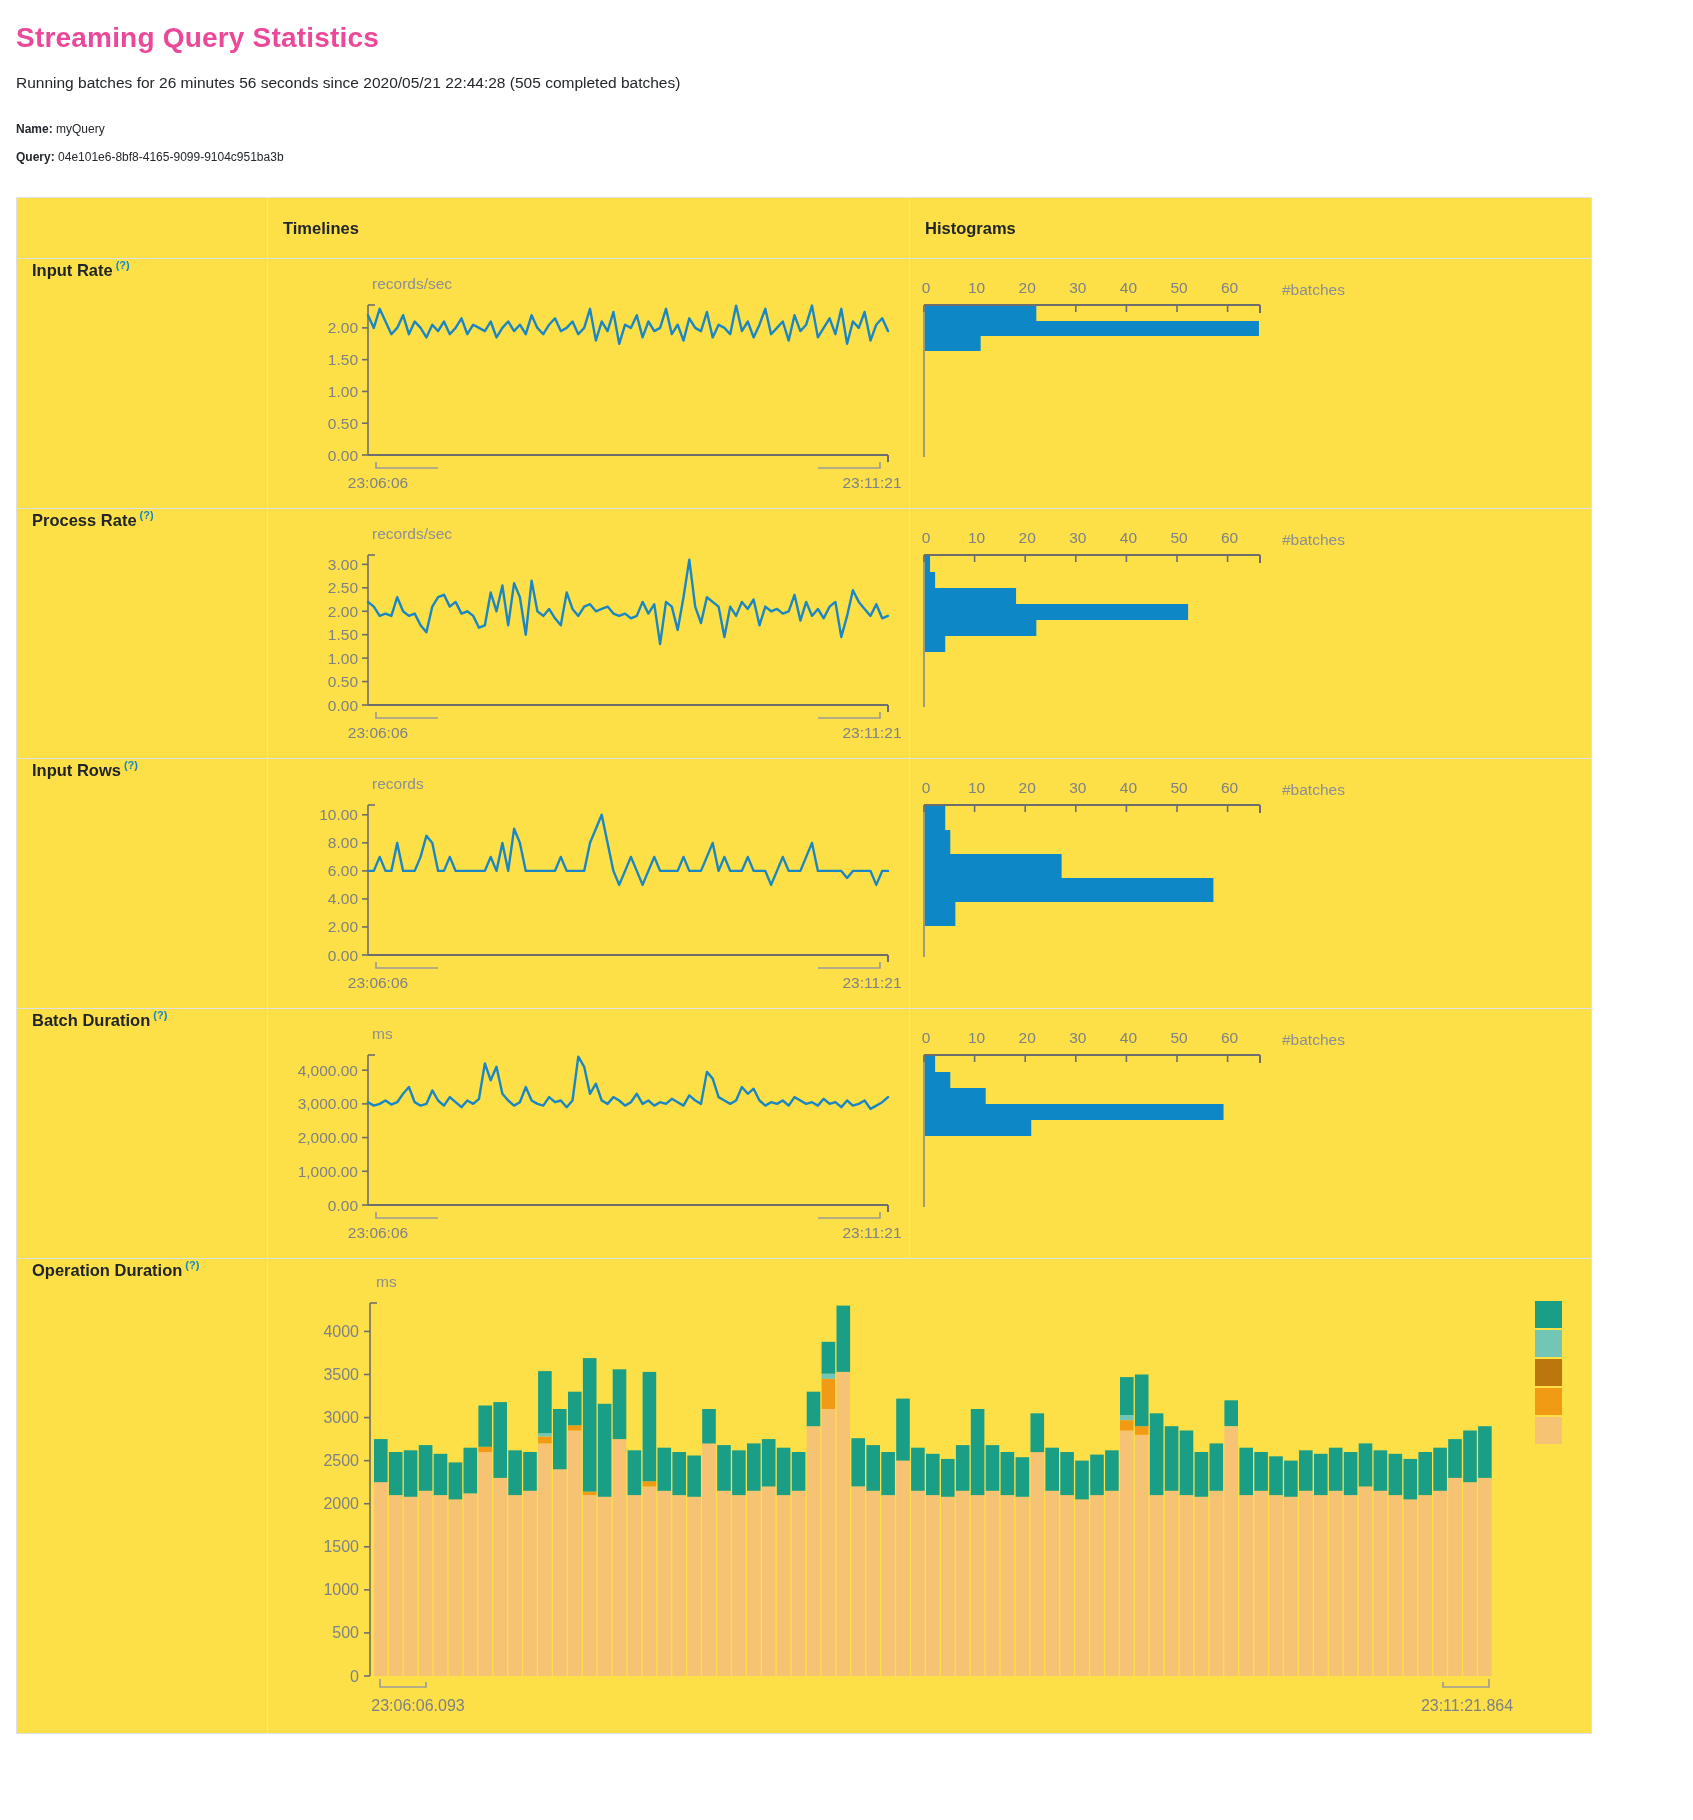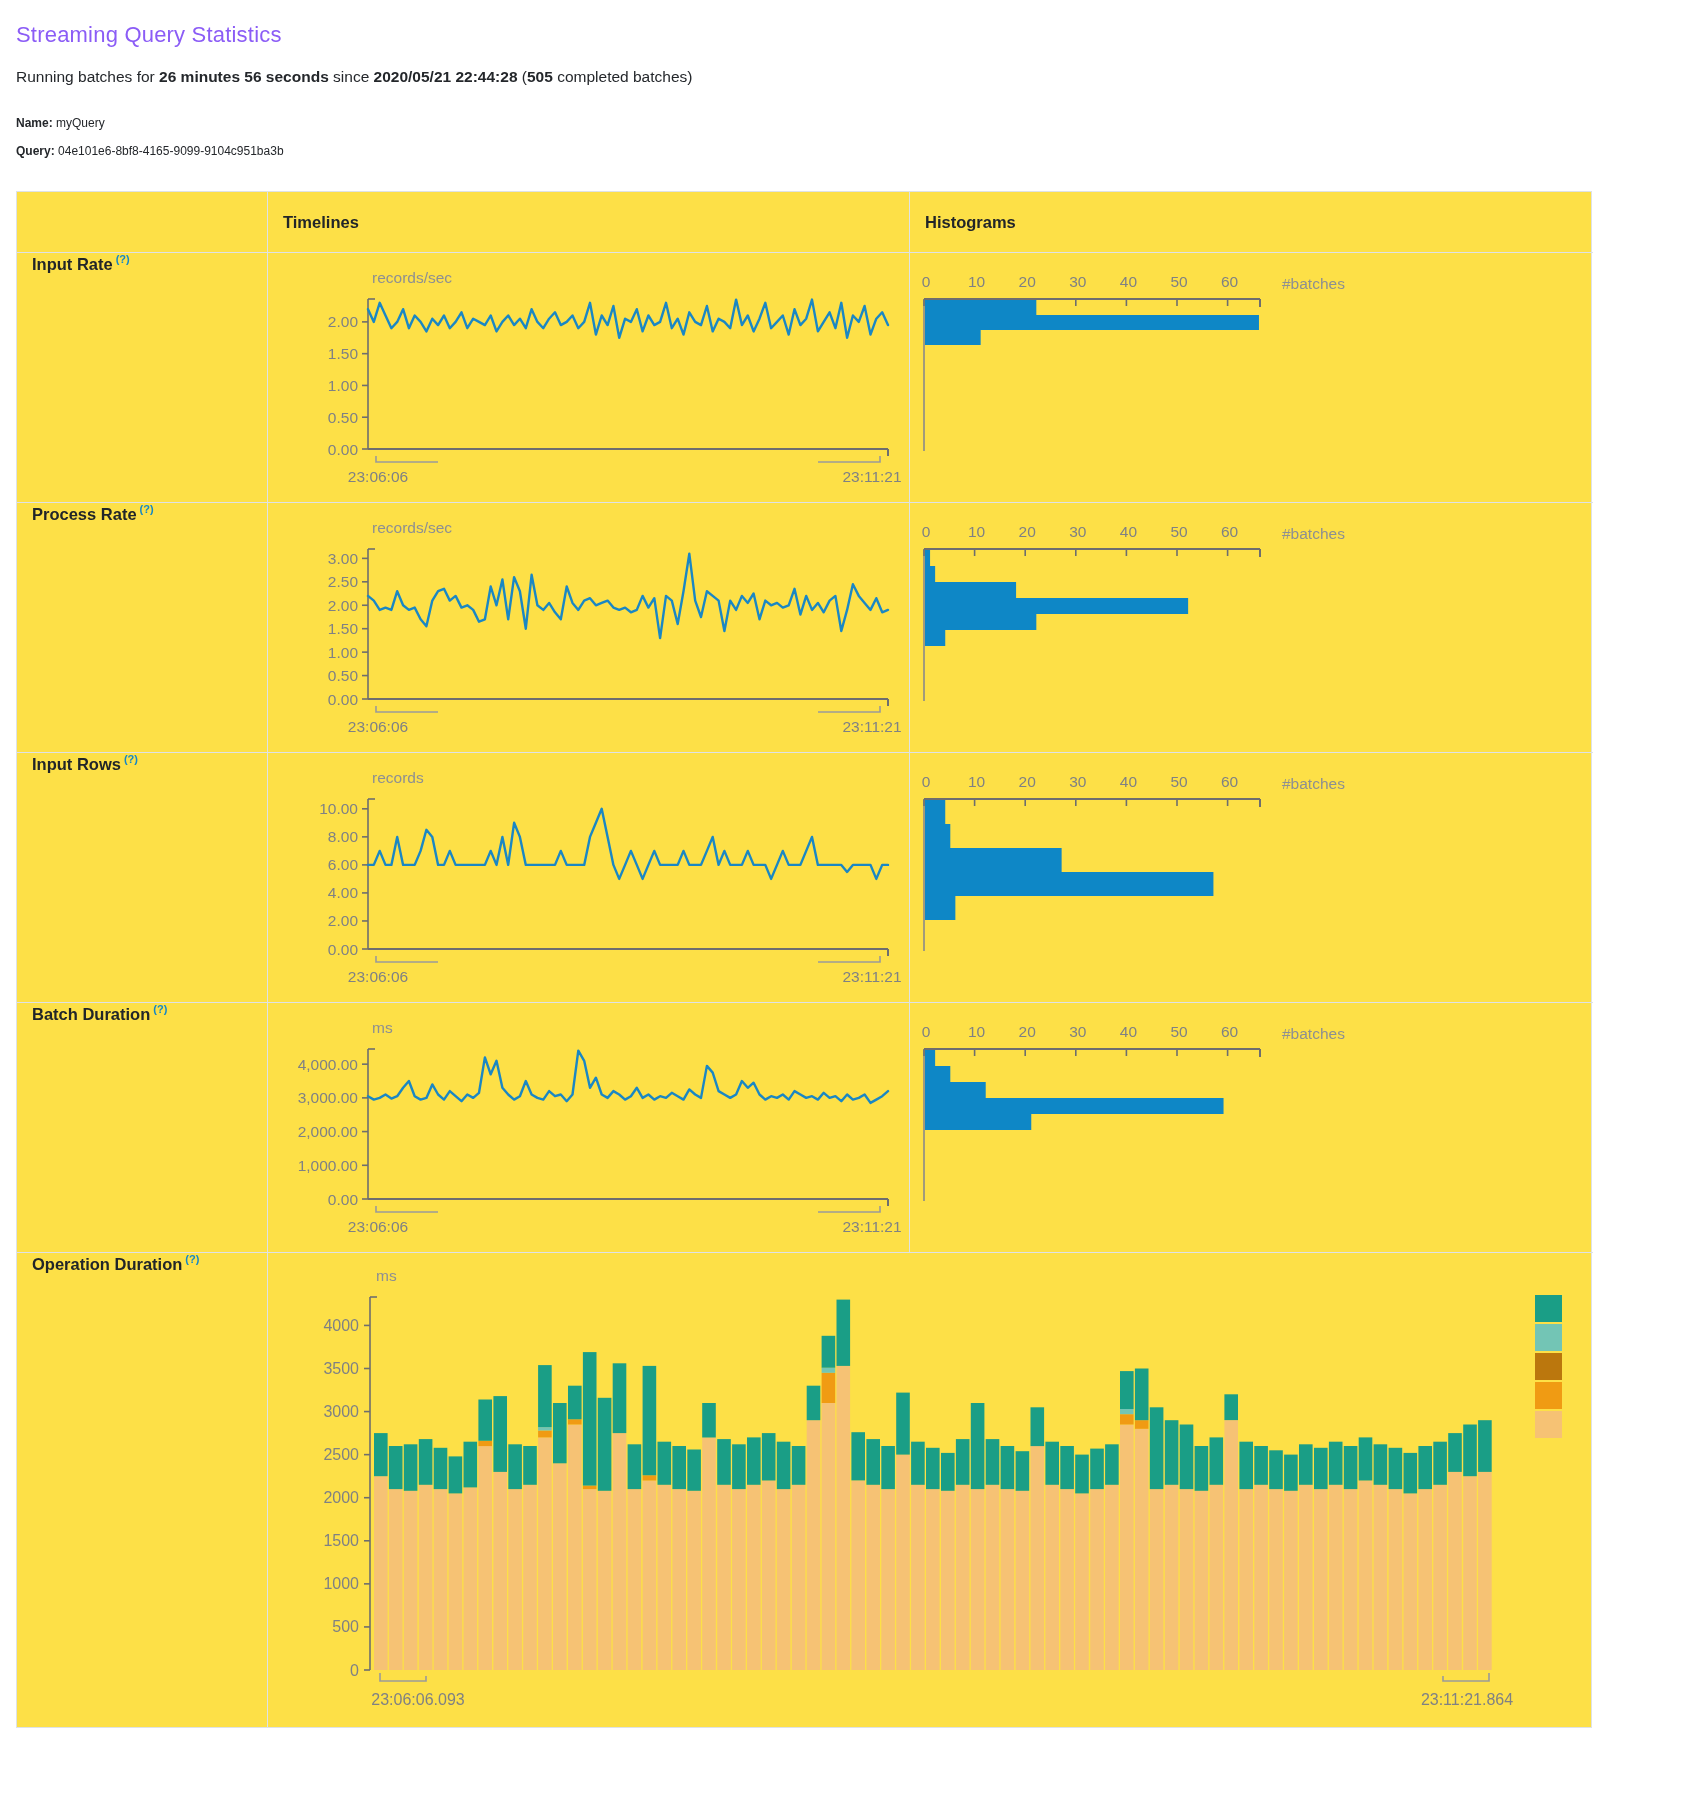--- a/index.html
+++ b/index.html
@@ -1,20 +1,20 @@
 <!DOCTYPE html>
 <html><head>
 <meta charset="utf-8">
 <style>
   html,body{margin:0;padding:0;background:#fff;}
   body{width:1693px;min-height:1820px;font-family:"Liberation Sans",sans-serif;color:#212529;}
   .wrap{padding:14px 16px 40px 16px;}
-  h1{font-size:22px;font-weight:400;margin:8px 0 0 0;color:#8b5cf6;letter-spacing:.2px;}
+  h1{font-size:28px;font-weight:700;margin:8px 0 0 0;color:#ec4899;letter-spacing:.2px;}
   .sub{margin-top:20px;font-size:15.5px;color:#24272b;}
-  .sub b{font-weight:700;}
+  .sub b{font-weight:400;}
   .meta{margin-top:24px;font-size:12px;line-height:27.5px;color:#24272b;}
   .meta b{font-weight:700;}
   .stats{margin-top:26px;width:1576px;display:grid;
          grid-template-columns:250px 642px 684px;
          grid-template-rows:60px 250px 250px 250px 250px 475px;
          border:1px solid #dee2e6;box-sizing:border-box;background:#fde047;}
   .cell{border-left:1px solid #dee2e6;border-top:1px solid #dee2e6;position:relative;box-sizing:border-box;overflow:hidden;}
   .c1{border-left:none;}
   .hr{border-top:none;}
   .hcell{display:flex;align-items:center;padding-left:15px;font-weight:700;font-size:16.5px;color:#212529;}

